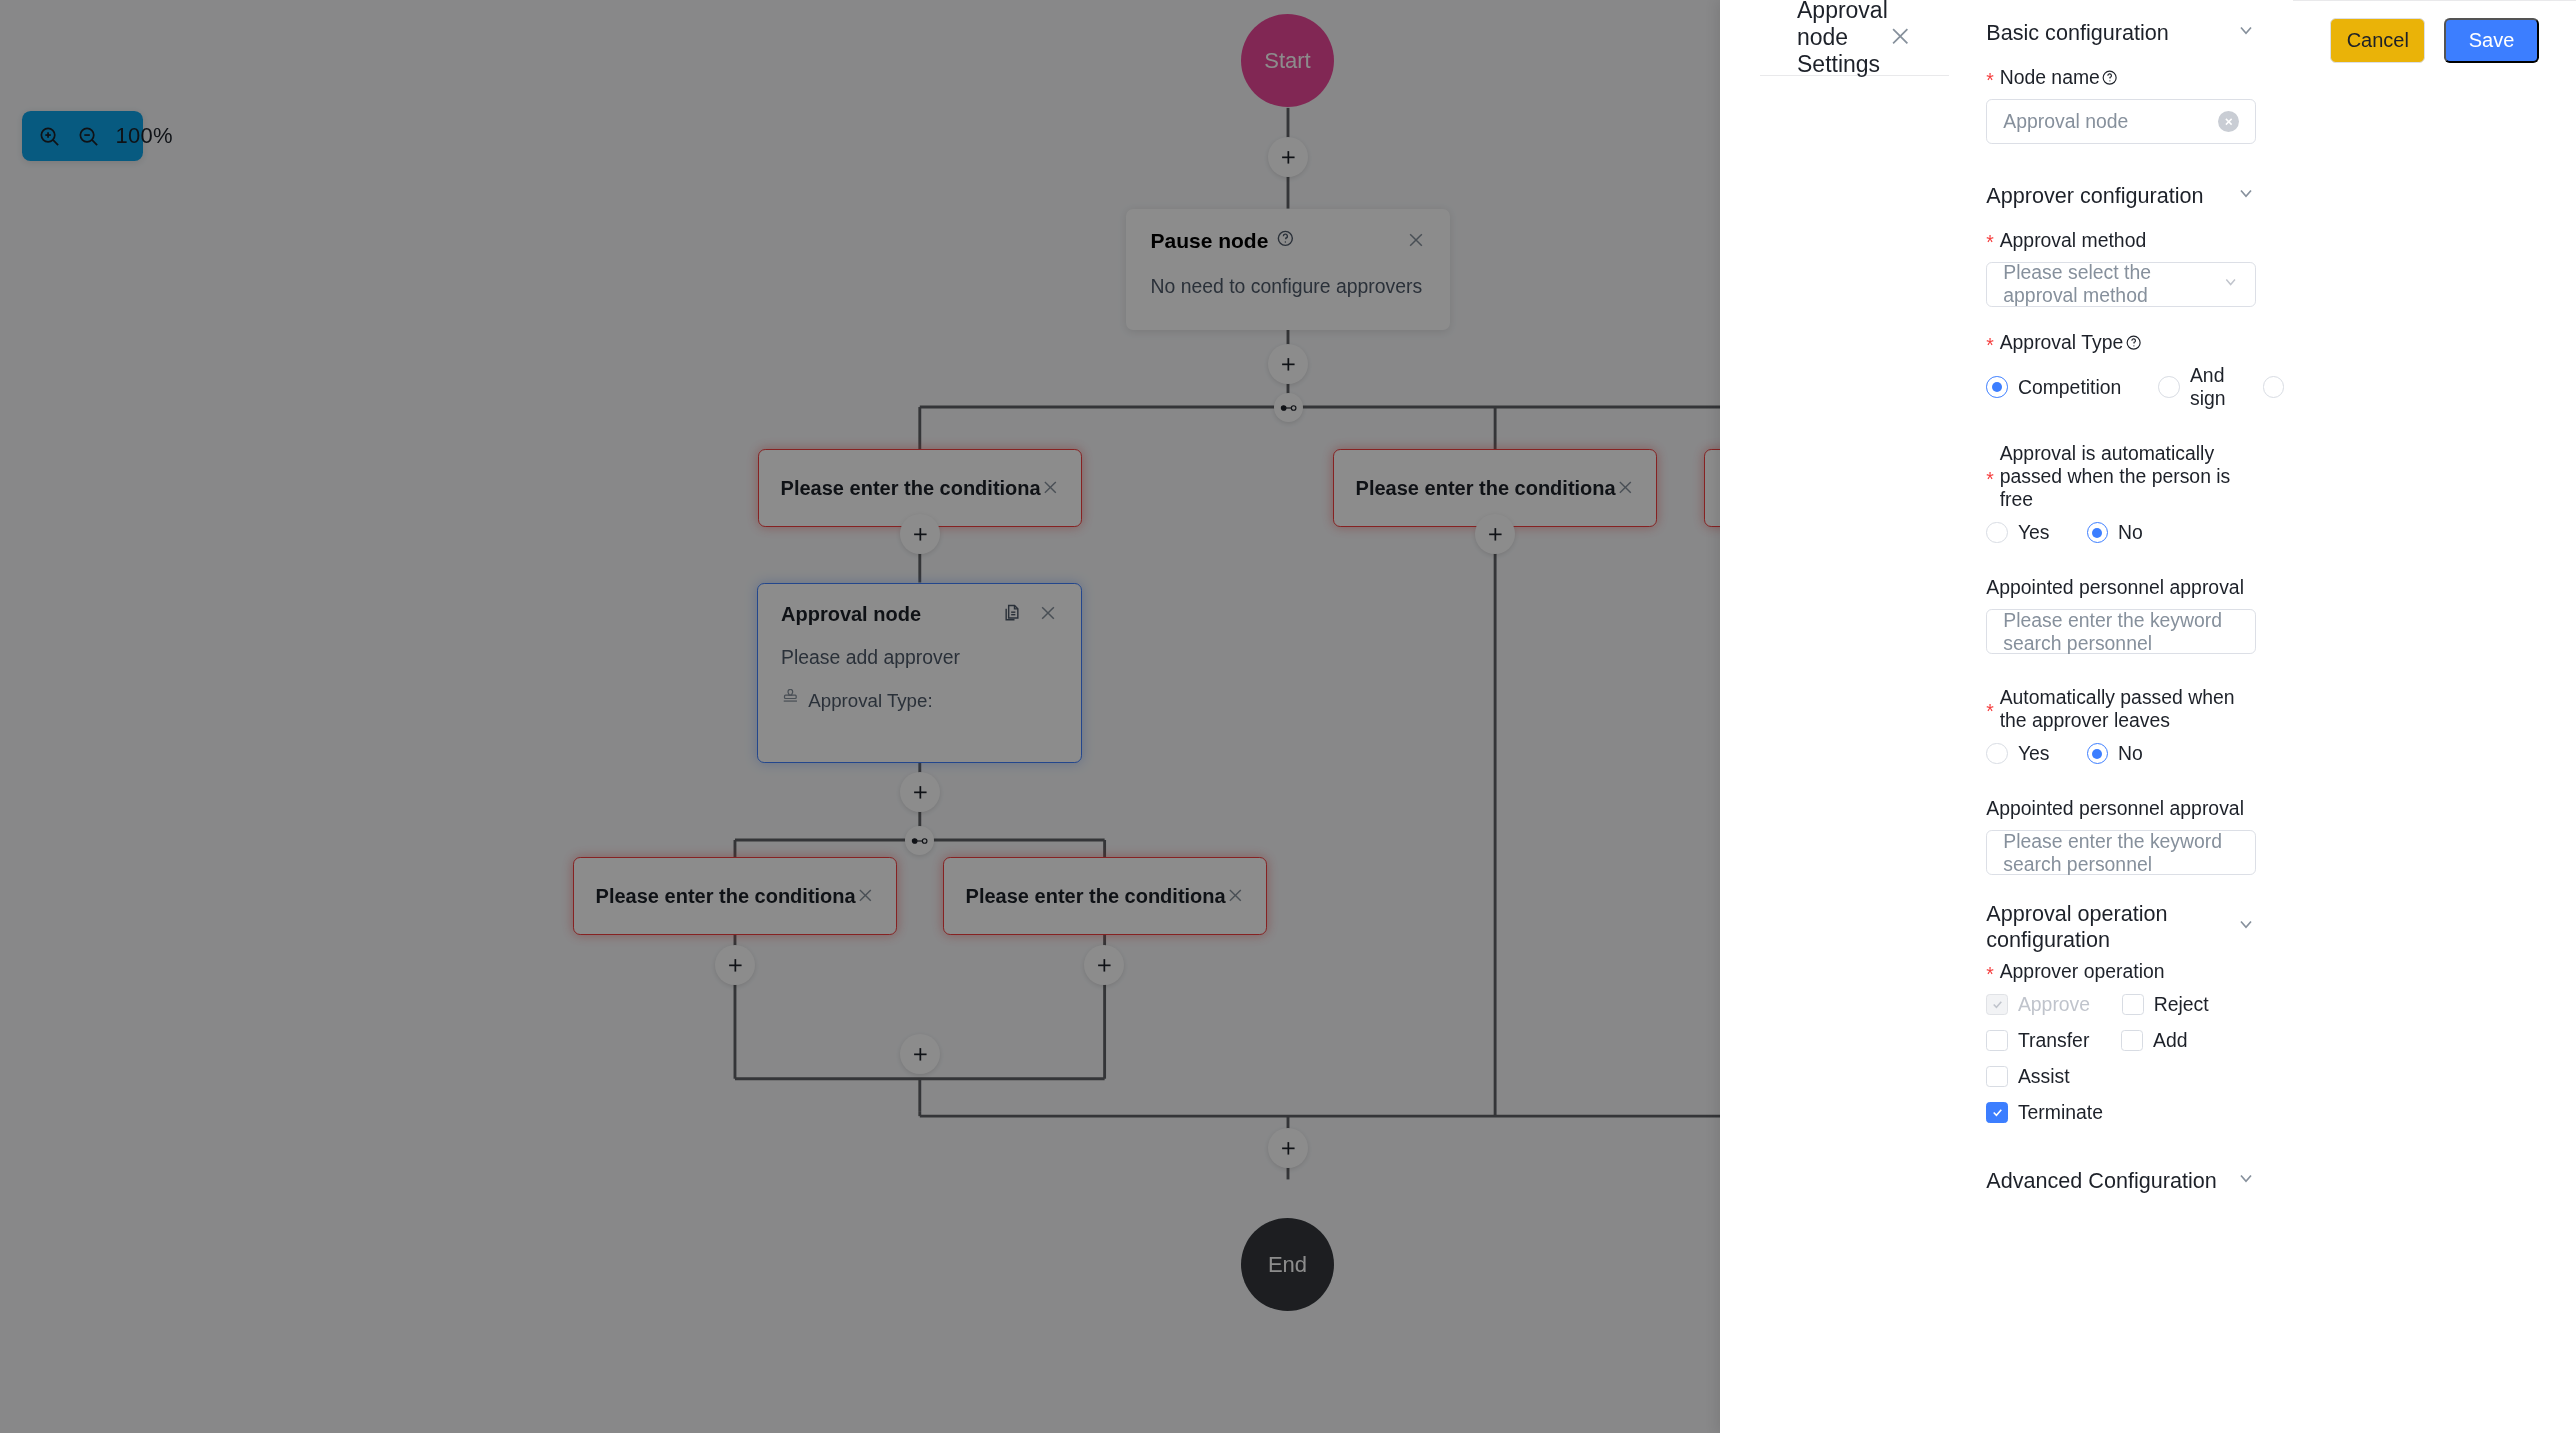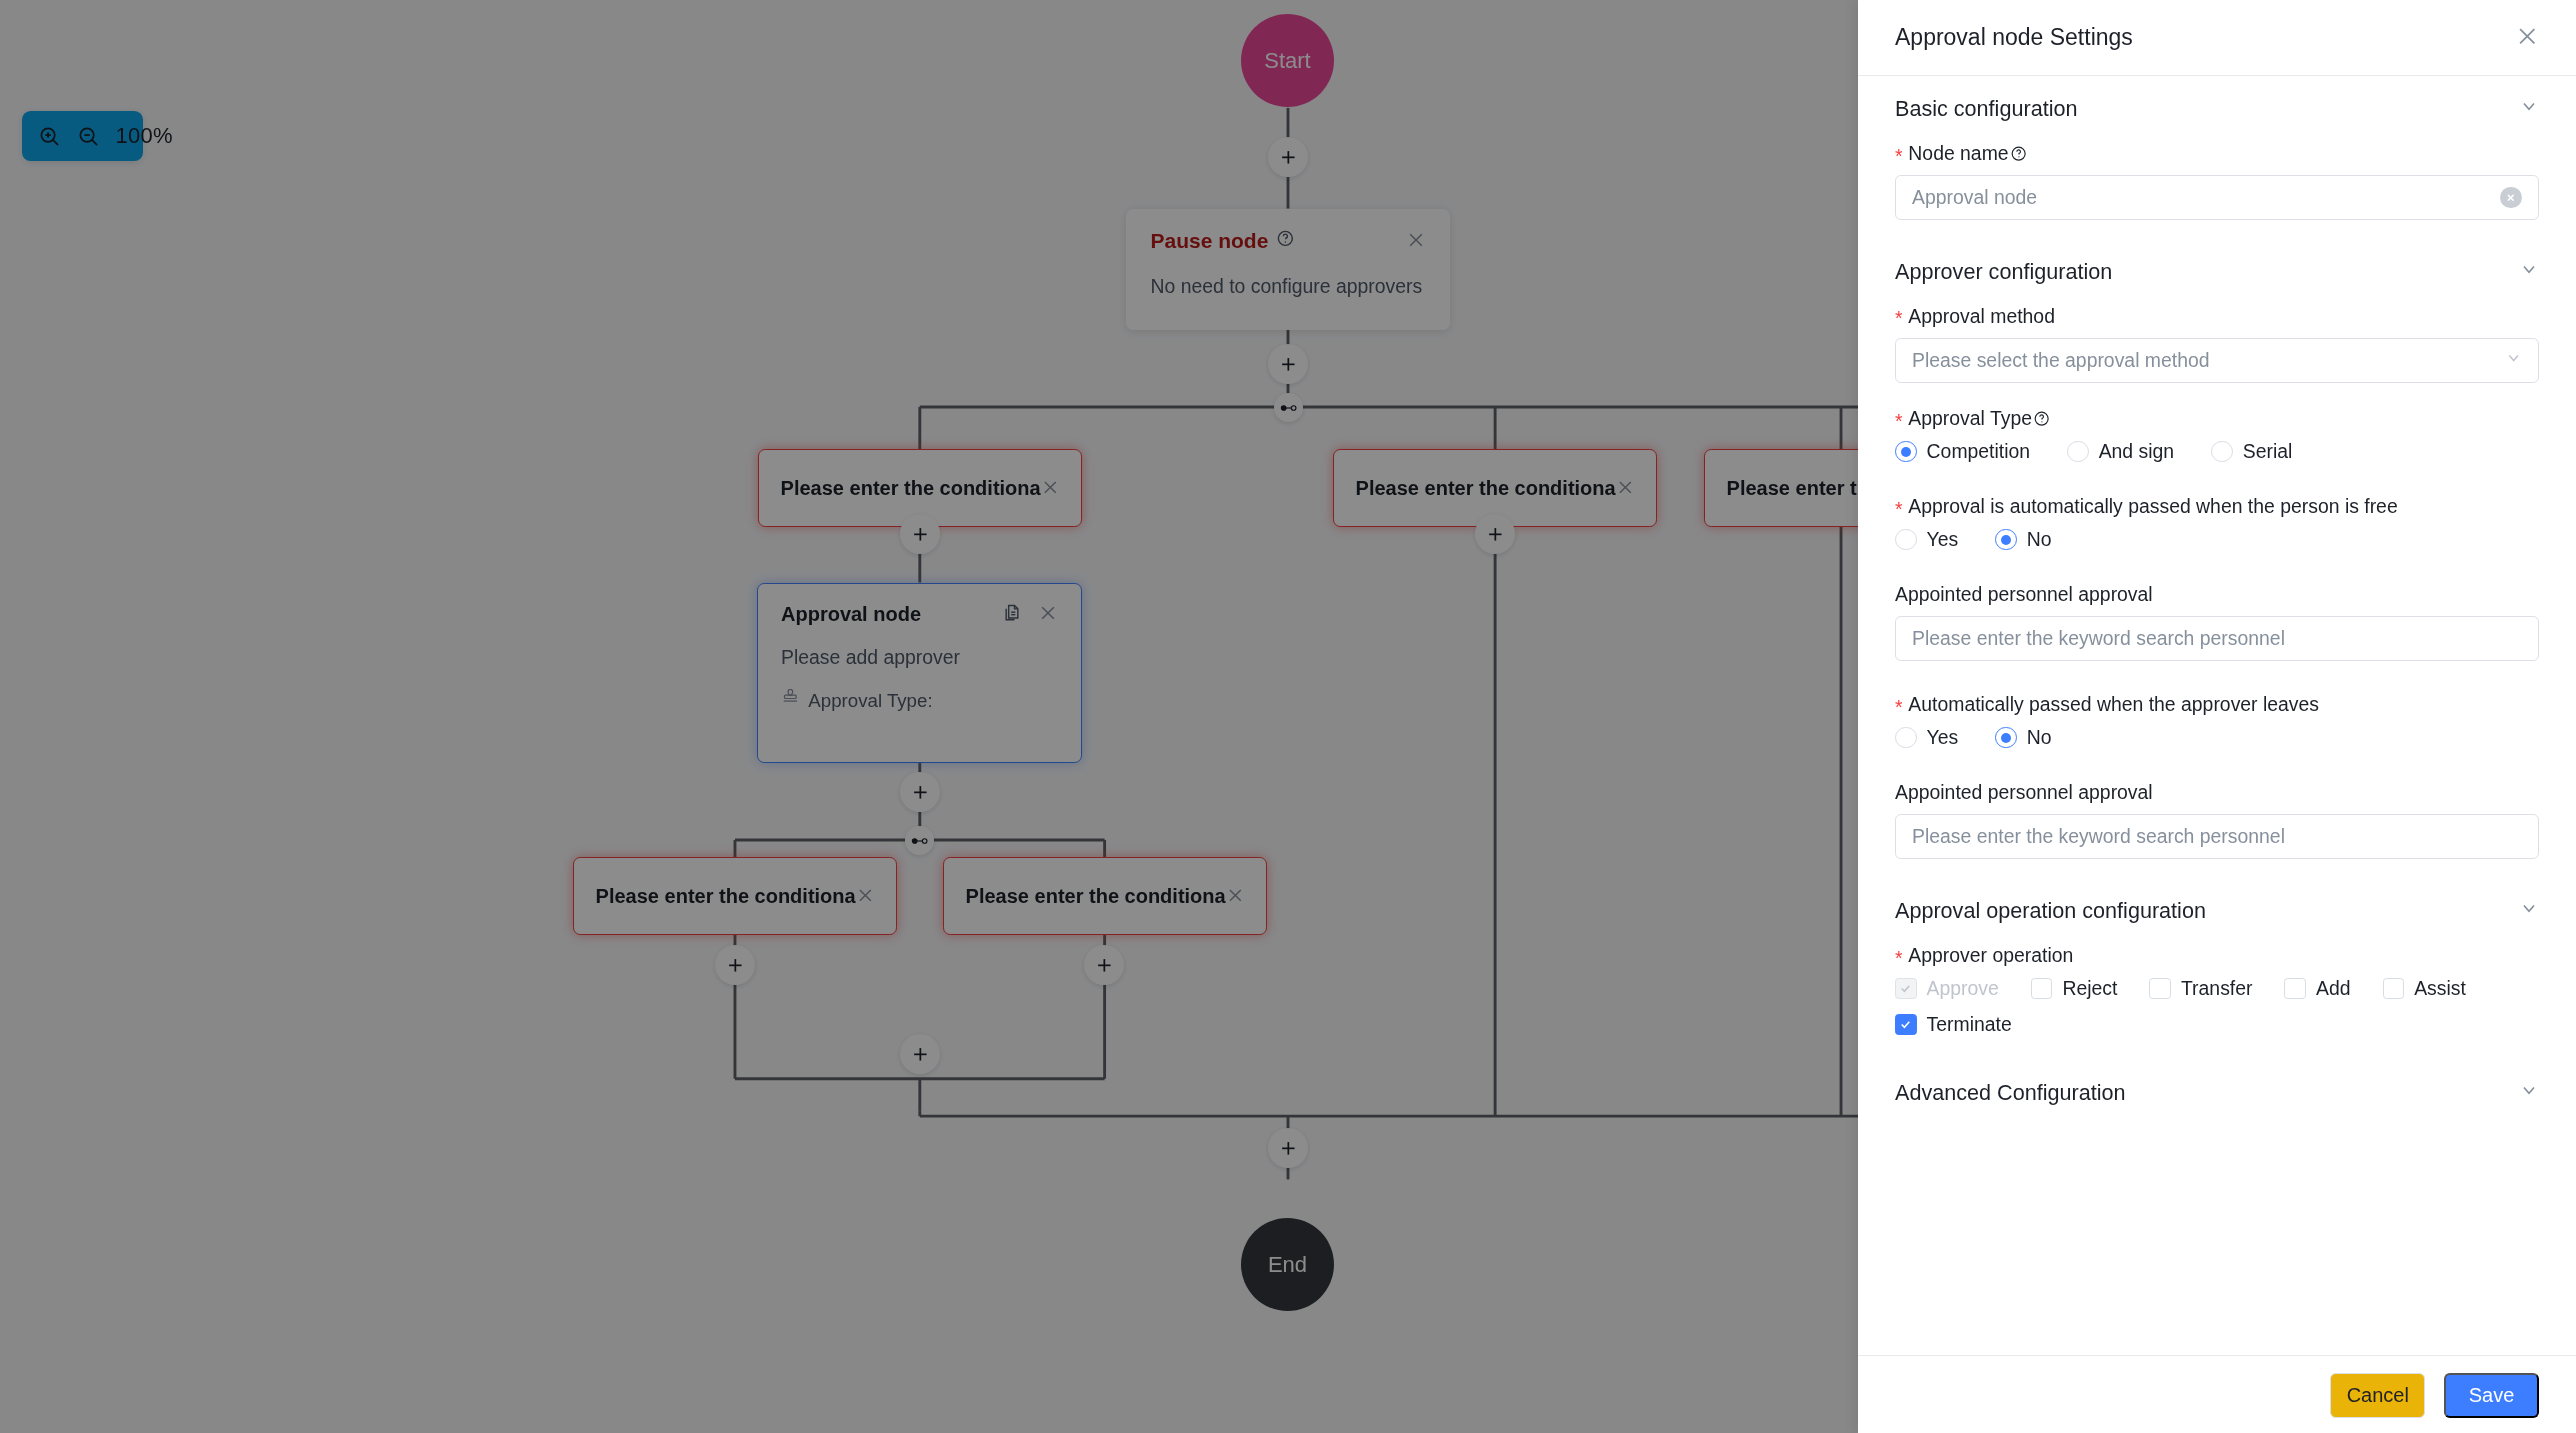--- a/index.html
+++ b/index.html
@@ -51,21 +51,21 @@
   .end-node   { width: 93px; height: 93px; background: #35383d; }
 
   .card {
     background: #ffffff;
     border-radius: 7.2px;
     box-shadow: 0 1.4px 8.6px rgba(0,0,0,0.10);
   }
 
   .pause-card { width: 324px; height: 121px; padding: 20px 24.5px; }
   .pause-head { display: flex; align-items: center; justify-content: space-between; }
-  .pause-title { font-size: 21px; font-weight: bold; color: #b91c1c; display:flex; align-items:center; gap:7.2px;}
+  .pause-title { font-size: 21px; font-weight: bold; color: #000000; display:flex; align-items:center; gap:7.2px;}
   .pause-body { margin-top: 21.6px; font-size: 19.4px; color: #4e5969; }
 
   .cond-card {
     width: 324px; height: 78px;
     display: flex; align-items: center; justify-content: space-between;
     padding: 0 21.6px;
     border: 1.4px solid #f53f3f;
     box-shadow: 0 0 11.5px rgba(245,63,63,.45);
     border-radius: 7.2px;
     background: #ffffff;
@@ -97,25 +97,26 @@
     position:absolute; z-index: 14;
     width: 29px; height: 29px; border-radius:50%;
     background:#ffffff;
     box-shadow: 0 1.4px 5.8px rgba(0,0,0,.12);
     display:flex; align-items:center; justify-content:center;
   }
 
   
   #panel {
     position: absolute; right: 0; top: 0;
-    width: 718px; height: 1434px;
+    width: 856px; height: 1434px;
     background: #ffffff;
     z-index: 100;
-    display: flex; flex-direction: column;
+    display: flex; flex-direction: row;
     box-shadow: -2.9px 0 13px rgba(0,0,0,.10);
+    padding-left: 40px;
   }
   .panel-header {
     height: 76px; flex: 0 0 76px;
     display:flex; align-items:center; justify-content: space-between;
     padding: 0 37px 0 37px;
     border-bottom: 0.7px solid #e9e9eb;
   }
   .panel-title { font-size: 23px; color:#1d2129; }
 
   .panel-body {

